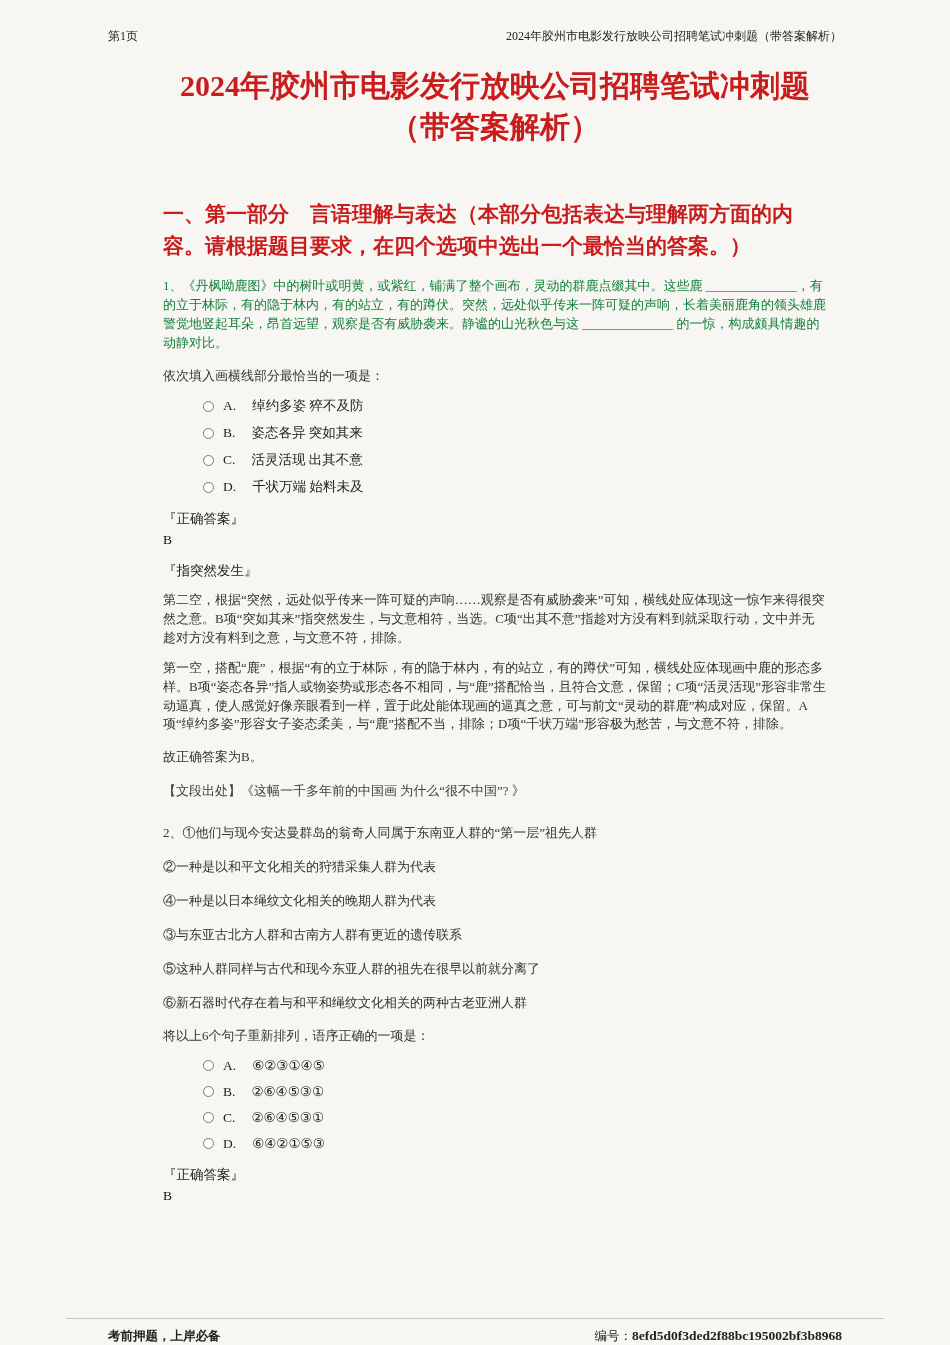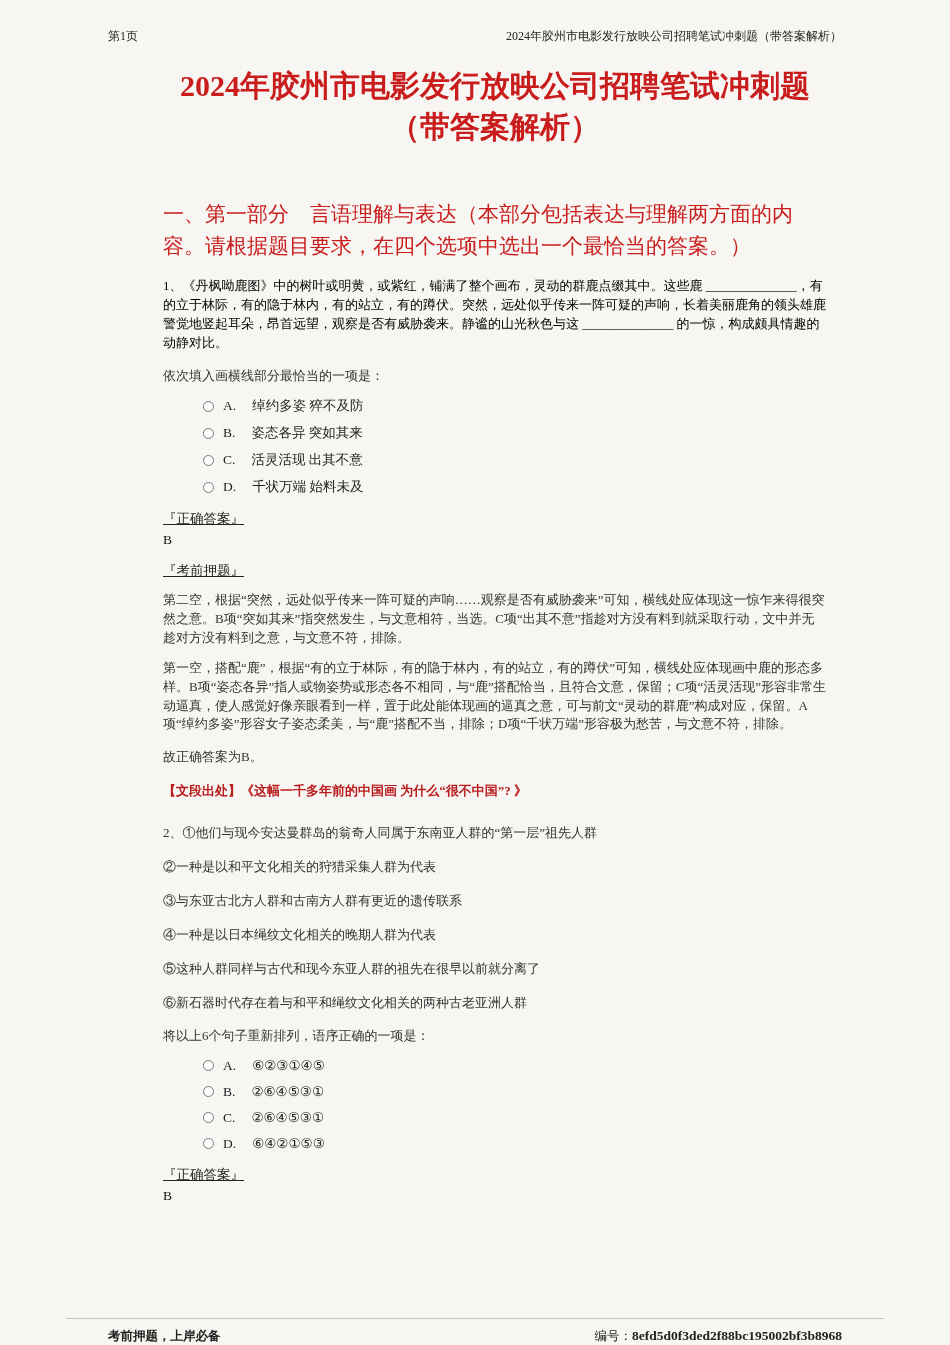--- a/index.html
+++ b/index.html
@@ -41,48 +41,48 @@
     margin: 44px 0 0;
     font-size: 14px;
     line-height: 1.58;
     color: #1a1a1a;
   }
   .section-heading {
     margin: 52px 0 0;
     font-size: 21px;
     line-height: 1.5;
     color: #c91c1c;
-    font-weight: normal;
+    font-weight: bold;
   }
-  .stem { margin: 15px 0 0; font-size: 13px; line-height: 1.45; color: #000000; }
+  .stem { margin: 15px 0 0; font-size: 13px; line-height: 1.45; color: #15803d; }
   .prompt { margin: 15px 0 0; font-size: 13px; color: #333; }
   .options { margin: 12px 0 0; }
   .option {
     display: flex;
     align-items: center;
     margin: 9px 0;
     padding-left: 40px;
     font-size: 13.5px;
     color: #222;
   }
   .radio {
     width: 11px;
     height: 11px;
     border: 1px solid #777;
     border-radius: 50%;
     background: #fff;
     margin-right: 9px;
     flex: none;
   }
   .option .letter { margin-right: 16px; }
-  .ans-label { margin: 14px 0 0; font-size: 13.5px; color: #222; text-decoration: underline; }
+  .ans-label { margin: 14px 0 0; font-size: 13.5px; color: #222; }
   .ans-value { margin: 4px 0 0; font-size: 13.5px; color: #111; }
   .analysis-p { margin: 11px 0 0; font-size: 13px; line-height: 1.45; color: #333; }
   .conclusion { margin: 14px 0 0; font-size: 13px; color: #333; }
-  .source { margin: 16px 0 0; font-size: 13px; color: #b91c1c; font-weight: bold; }
+  .source { margin: 16px 0 0; font-size: 13px; color: #404040; }
   .q2-block { margin-top: 24px; }
   .sentence { margin: 15px 0 0; font-size: 13px; line-height: 1.45; color: #333; }
   .page-footer {
     position: absolute;
     left: 0;
     right: 0;
     bottom: 0;
     border-top: 1px solid #c6c6c6;
     padding: 9px 42px 12px;
     display: flex;
@@ -134,32 +134,32 @@
         </div>
         <div class="option">
           <span class="radio"></span>
           <span class="letter">D.</span>
           <span class="opt-text">千状万端 始料未及</span>
         </div>
       </div>
 
       <p class="ans-label">『正确答案』</p>
       <p class="ans-value">B</p>
-      <p class="ans-label">『考前押题』</p>
+      <p class="ans-label">『指突然发生』</p>
       <p class="analysis-p">第二空，根据“突然，远处似乎传来一阵可疑的声响……观察是否有威胁袭来”可知，横线处应体现这一惊乍来得很突然之意。B项“突如其来”指突然发生，与文意相符，当选。C项“出其不意”指趁对方没有料到就采取行动，文中并无趁对方没有料到之意，与文意不符，排除。</p>
       <p class="analysis-p">第一空，搭配“鹿”，根据“有的立于林际，有的隐于林内，有的站立，有的蹲伏”可知，横线处应体现画中鹿的形态多样。B项“姿态各异”指人或物姿势或形态各不相同，与“鹿”搭配恰当，且符合文意，保留；C项“活灵活现”形容非常生动逼真，使人感觉好像亲眼看到一样，置于此处能体现画的逼真之意，可与前文“灵动的群鹿”构成对应，保留。A项“绰约多姿”形容女子姿态柔美，与“鹿”搭配不当，排除；D项“千状万端”形容极为愁苦，与文意不符，排除。</p>
       <p class="conclusion">故正确答案为B。</p>
       <p class="source">【文段出处】《这幅一千多年前的中国画 为什么“很不中国”?  》</p>
     </div>
 
     <div class="q2-block">
       <p class="sentence">2、①他们与现今安达曼群岛的翁奇人同属于东南亚人群的“第一层”祖先人群</p>
       <p class="sentence">②一种是以和平文化相关的狩猎采集人群为代表</p>
+      <p class="sentence">④一种是以日本绳纹文化相关的晚期人群为代表</p>
       <p class="sentence">③与东亚古北方人群和古南方人群有更近的遗传联系</p>
-      <p class="sentence">④一种是以日本绳纹文化相关的晚期人群为代表</p>
       <p class="sentence">⑤这种人群同样与古代和现今东亚人群的祖先在很早以前就分离了</p>
       <p class="sentence">⑥新石器时代存在着与和平和绳纹文化相关的两种古老亚洲人群</p>
       <p class="prompt">将以上6个句子重新排列，语序正确的一项是：</p>
 
       <div class="options">
         <div class="option">
           <span class="radio"></span>
           <span class="letter">A.</span>
           <span class="opt-text">⑥②③①④⑤</span>
         </div>

